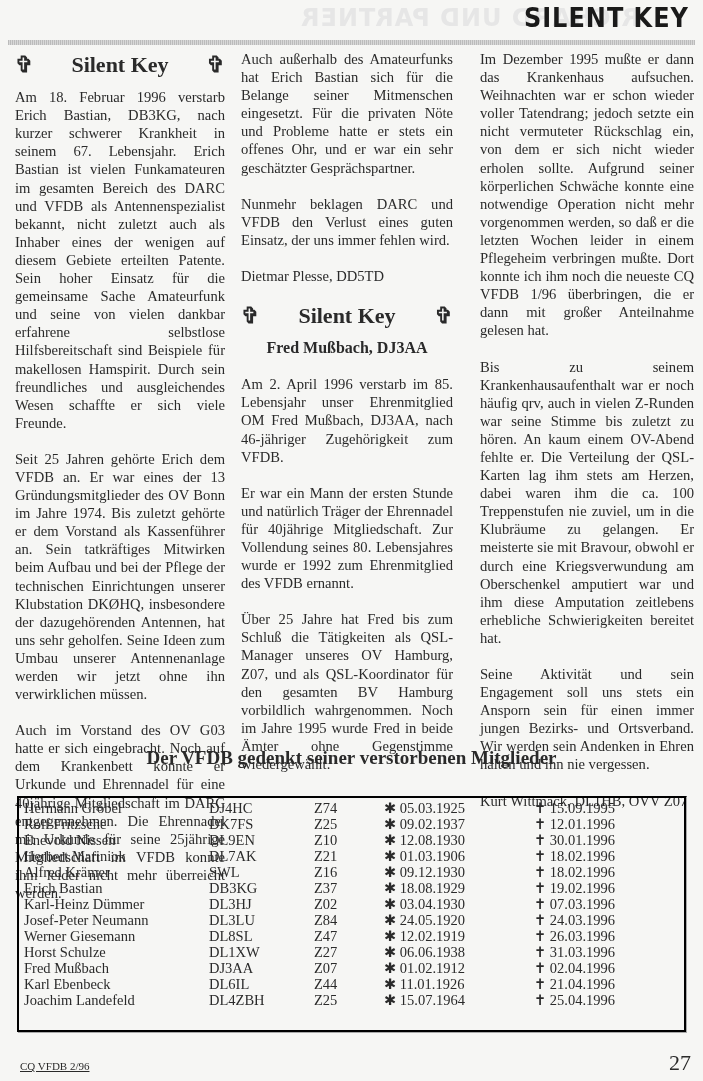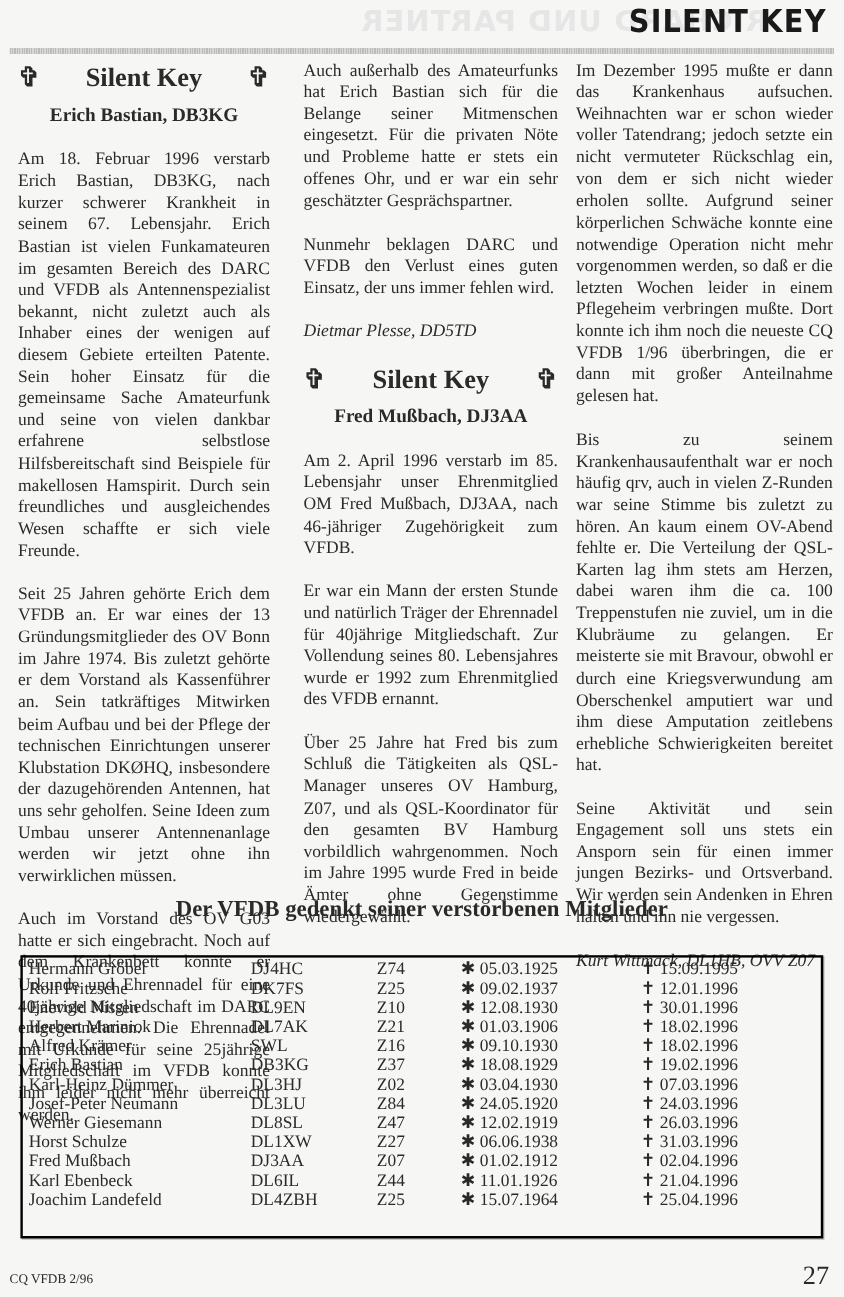--- a/index.html
+++ b/index.html
@@ -22,61 +22,60 @@
       font-size: 24px; color: #e6e6e6; transform: scaleX(-1);
       letter-spacing: 1px;
     }
     .rule {
       position: absolute; left: 8px; right: 8px; top: 40px; height: 5px;
       background: repeating-linear-gradient(90deg, #bbb 0 1px, #d8d8d8 1px 2px);
     }
     .col { position: absolute; top: 50px; font-size: 14.6px; line-height: 18.1px; text-align: justify; }
     .col p { margin: 0 0 18px 0; }
     .c1 { left: 15px; width: 210px; }
-    .c2 { left: 253px; width: 212px; }
+    .c2 { left: 241px; width: 212px; }
     .c3 { left: 468px; width: 214px; margin-left: 12px; }
     .sk-head {
       display: flex; justify-content: space-between; align-items: center;
       font-weight: bold; font-size: 22px; margin: 6px 0 14px 0;
     }
     .cross { font-size: 22px; font-weight: bold; }
     .name-head { font-weight: bold; font-size: 16px; text-align: center; margin: 0; }
-    .sig { font-style: italic; }
+    .sig { }
     .table-title {
       position: absolute; top: 747px; left: 0; width: 703px; text-align: center;
       font-weight: bold; font-size: 19px;
     }
     .table-box {
       position: absolute; left: 17px; top: 796px; width: 665px; height: 232px;
       border: 2px solid #000000; box-shadow: 1px 1px 0 #aaa;
     }
     table { border-collapse: collapse; font-size: 14.5px; margin-left: 5px; margin-top: 2px; }
     td { padding: 0; height: 16px; line-height: 16px; white-space: nowrap; }
     td.n { width: 185px; }
     td.c { width: 105px; }
     td.o { width: 70px; }
     td.b { width: 150px; }
     td.d { width: 140px; }
-    .footer-left { position: absolute; left: 8px; top: 1060px; font-size: 11px; }
+    .footer-left { position: absolute; left: 20px; top: 1060px; font-size: 11px; text-decoration: underline; }
     .page-num { position: absolute; right: 12px; top: 1050px; font-size: 22px; }
   </style>
 </head>
 <body>
 
 <div class="ghost">RICHARD UND PARTNER</div>
 <div class="header-title">SILENT KEY</div>
 <div class="rule"></div>
 
 <div class="col c1">
   <div class="sk-head">
     <span class="cross">✞</span>
     <span>Silent Key</span>
     <span class="cross">✞</span>
   </div>
-  <p class="name-head">Erich Bastian, DB3KG</p>
   <p>Am 18. Februar 1996 verstarb Erich Bastian, DB3KG, nach kurzer schwerer Krankheit in seinem 67. Lebensjahr. Erich Bastian ist vielen Funkamateuren im gesamten Bereich des DARC und VFDB als Antennenspezialist bekannt, nicht zuletzt auch als Inhaber eines der wenigen auf diesem Gebiete erteilten Patente. Sein hoher Einsatz für die gemeinsame Sache Amateurfunk und seine von vielen dankbar erfahrene selbstlose Hilfsbereitschaft sind Beispiele für makellosen Hamspirit. Durch sein freundliches und ausgleichendes Wesen schaffte er sich viele Freunde.</p>
   <p>Seit 25 Jahren gehörte Erich dem VFDB an. Er war eines der 13 Gründungsmitglieder des OV Bonn im Jahre 1974. Bis zuletzt gehörte er dem Vorstand als Kassenführer an. Sein tatkräftiges Mitwirken beim Aufbau und bei der Pflege der technischen Einrichtungen unserer Klubstation DKØHQ, insbesondere der dazugehörenden Antennen, hat uns sehr geholfen. Seine Ideen zum Umbau unserer Antennenanlage werden wir jetzt ohne ihn verwirklichen müssen.</p>
   <p id="a1p2">Auch im Vorstand des OV G03 hatte er sich eingebracht. Noch auf dem Krankenbett konnte er Urkunde und Ehrennadel für eine 40jährige Mitgliedschaft im DARC entgegennehmen. Die Ehrennadel mit Urkunde für seine 25jährige Mitgliedschaft im VFDB konnte ihm leider nicht mehr überreicht werden.</p>
 </div>
 
 <div class="col c2">
   <p>Auch außerhalb des Amateurfunks hat Erich Bastian sich für die Belange seiner Mitmenschen eingesetzt. Für die privaten Nöte und Probleme hatte er stets ein offenes Ohr, und er war ein sehr geschätzter Gesprächspartner.</p>
   <p>Nunmehr beklagen DARC und VFDB den Verlust eines guten Einsatz, der uns immer fehlen wird.</p>
   <p class="sig">Dietmar Plesse, DD5TD</p>
   <div class="sk-head" style="margin-top:22px">
@@ -126,21 +125,21 @@
           <td class="n">Herbert Mariniok</td>
           <td class="c">DL7AK</td>
           <td class="o">Z21</td>
           <td class="b"><span>✱</span> <span>01.03.1906</span></td>
           <td class="d"><span>✝</span> <span>18.02.1996</span></td>
         </tr>
         <tr>
           <td class="n">Alfred Krämer</td>
           <td class="c">SWL</td>
           <td class="o">Z16</td>
-          <td class="b"><span>✱</span> <span>09.10.1930</span></td>
+          <td class="b"><span>✱</span> <span>09.12.1930</span></td>
           <td class="d"><span>✝</span> <span>18.02.1996</span></td>
         </tr>
         <tr>
           <td class="n">Erich Bastian</td>
           <td class="c">DB3KG</td>
           <td class="o">Z37</td>
           <td class="b"><span>✱</span> <span>18.08.1929</span></td>
           <td class="d"><span>✝</span> <span>19.02.1996</span></td>
         </tr>
         <tr>

